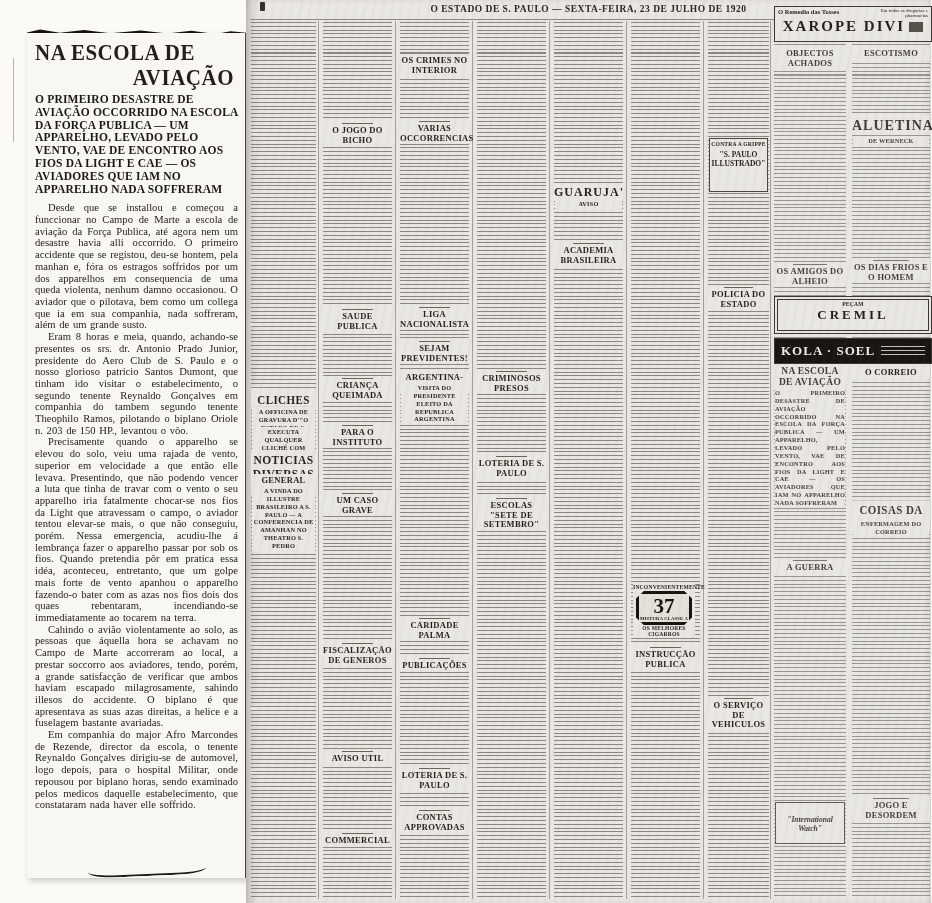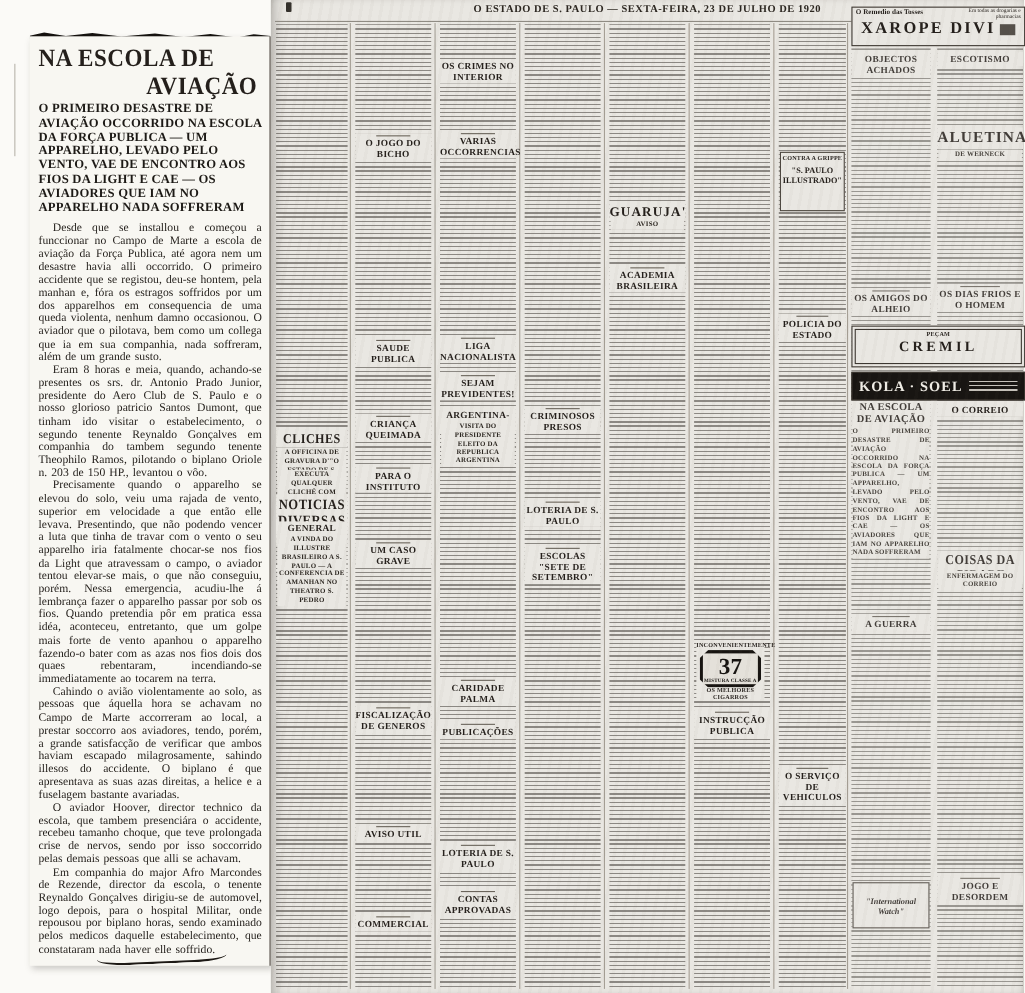--- a/index.html
+++ b/index.html
@@ -70,21 +70,20 @@
     <div class="inner">
       <div class="clip-h1">
         <span>NA ESCOLA DE</span>
         <span class="l2">AVIAÇÃO</span>
       </div>
       <div class="clip-sub">O PRIMEIRO DESASTRE DE AVIAÇÃO OCCORRIDO NA ESCOLA DA FORÇA PUBLICA — UM APPARELHO, LEVADO PELO VENTO, VAE DE ENCONTRO AOS FIOS DA LIGHT E CAE — OS AVIADORES QUE IAM NO APPARELHO NADA SOFFRERAM</div>
       <p class="clip-p">Desde que se installou e começou a funccionar no Campo de Marte a escola de aviação da Força Publica, até agora nem um desastre havia alli occorrido. O primeiro accidente que se registou, deu-se hontem, pela manhan e, fóra os estragos soffridos por um dos apparelhos em consequencia de uma queda violenta, nenhum damno occasionou. O aviador que o pilotava, bem como um collega que ia em sua companhia, nada soffreram, além de um grande susto.</p>
       <p class="clip-p">Eram 8 horas e meia, quando, achando-se presentes os srs. dr. Antonio Prado Junior, presidente do Aero Club de S. Paulo e o nosso glorioso patricio Santos Dumont, que tinham ido visitar o estabelecimento, o segundo tenente Reynaldo Gonçalves em companhia do tambem segundo tenente Theophilo Ramos, pilotando o biplano Oriole n. 203 de 150 HP., levantou o vôo.</p>
       <p class="clip-p">Precisamente quando o apparelho se elevou do solo, veiu uma rajada de vento, superior em velocidade a que então elle levava. Presentindo, que não podendo vencer a luta que tinha de travar com o vento o seu apparelho iria fatalmente chocar-se nos fios da Light que atravessam o campo, o aviador tentou elevar-se mais, o que não conseguiu, porém. Nessa emergencia, acudiu-lhe á lembrança fazer o apparelho passar por sob os fios. Quando pretendia pôr em pratica essa idéa, aconteceu, entretanto, que um golpe mais forte de vento apanhou o apparelho fazendo-o bater com as azas nos fios dois dos quaes rebentaram, incendiando-se immediatamente ao tocarem na terra.</p>
       <p class="clip-p">Cahindo o avião violentamente ao solo, as pessoas que áquella hora se achavam no Campo de Marte accorreram ao local, a prestar soccorro aos aviadores, tendo, porém, a grande satisfacção de verificar que ambos haviam escapado milagrosamente, sahindo illesos do accidente. O biplano é que apresentava as suas azas direitas, a helice e a fuselagem bastante avariadas.</p>
-      <p class="clip-p">O aviador Hoover, director technico da escola, que tambem presenciára o accidente, recebeu tamanho choque, que teve prolongada crise de nervos, sendo por isso soccorrido pelas demais pessoas que alli se achavam.</p>
       <p class="clip-p">Em companhia do major Afro Marcondes de Rezende, director da escola, o tenente Reynaldo Gonçalves dirigiu-se de automovel, logo depois, para o hospital Militar, onde repousou por biplano horas, sendo examinado pelos medicos daquelle estabelecimento, que constataram nada haver elle soffrido.</p>
     </div>
   </div>
   <div class="squiggle"></div>
 
   <div id="paper">
     <div class="inkmark"></div>
     <div class="masthead">O ESTADO DE S. PAULO — SEXTA-FEIRA, 23 DE JULHO DE 1920</div>
     <div class="toprule"></div>
 

